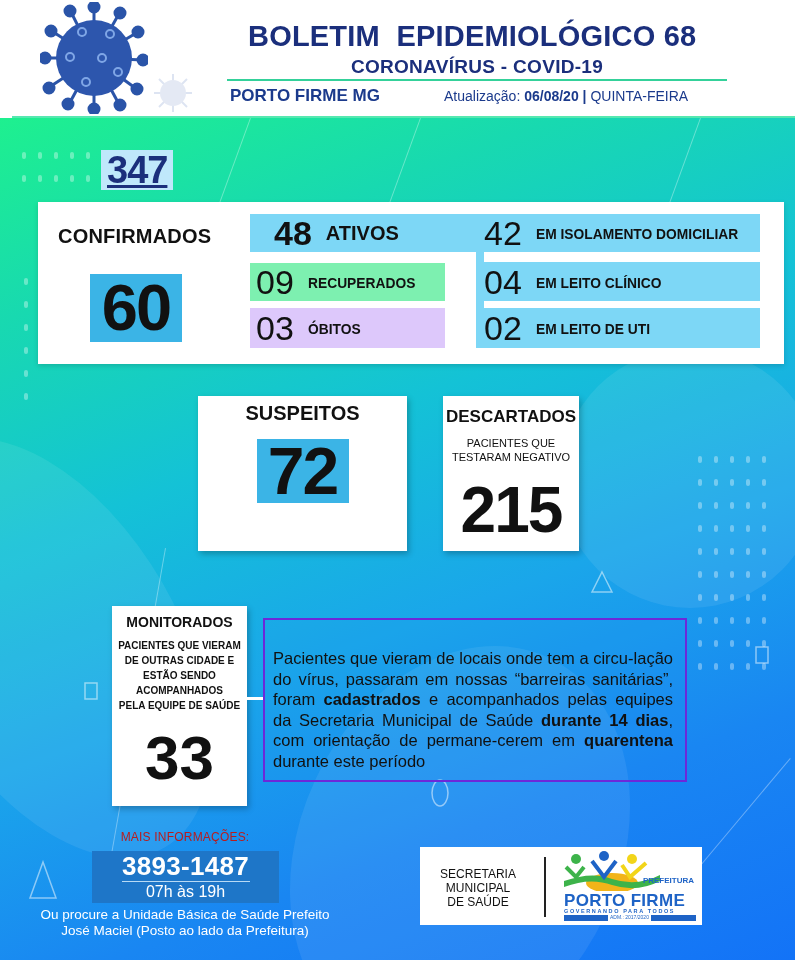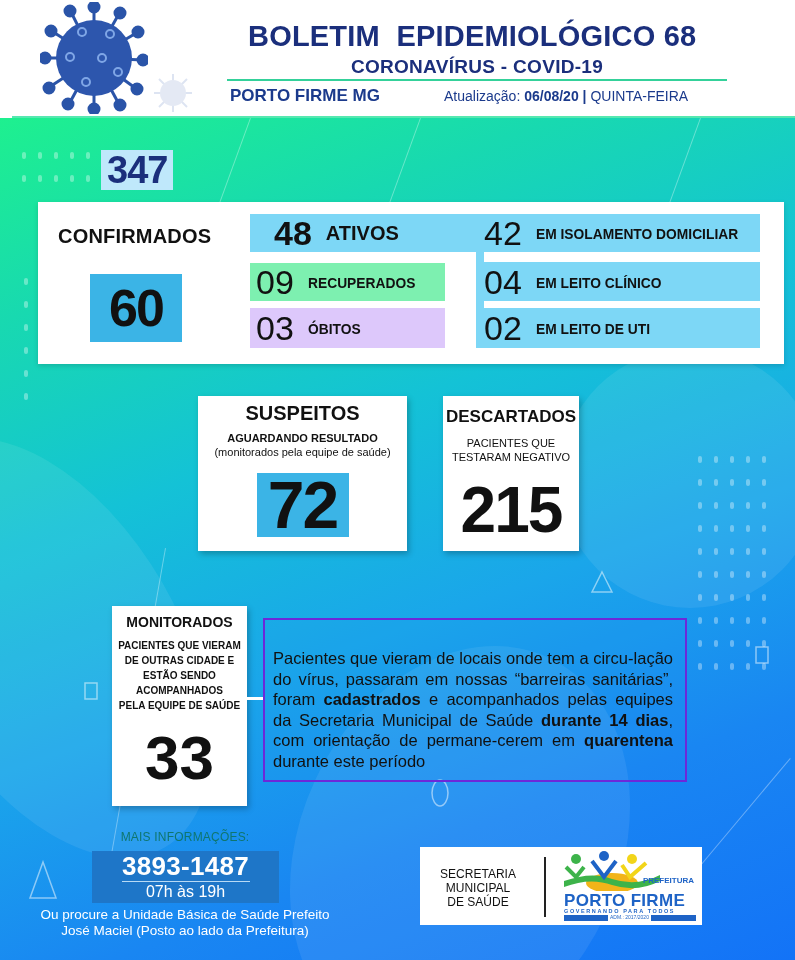--- a/index.html
+++ b/index.html
@@ -22,26 +22,26 @@
   .bg { position: absolute; left: 0; top: 118px; width: 795px; height: 842px;
         background: linear-gradient(160deg, #1ef08f 0%, #18d9b0 18%, #14c2d6 38%, #1aa6ea 58%, #1986f2 78%, #1373f7 100%); overflow: hidden; }
   .deco-shape { position: absolute; border-radius: 50%; background: rgba(255,255,255,0.08); }
   .deco-line { position: absolute; width: 1px; background: rgba(255,255,255,0.35); transform-origin: top left; }
   .dots { position: absolute; display: grid; gap: 16px 12px; }
   .dots span { width: 4px; height: 7px; border-radius: 3px; background: rgba(255,255,255,0.35); display: block; }
 
   
   .total { position: absolute; left: 101px; top: 150px; height: 40px; display: flex; }
   .total-label { background: #3bb4e6; color: #fff; font-weight: bold; font-size: 23px; padding: 0 4px 0 10px; line-height: 40px; letter-spacing: 0.2px; }
-  .total-value { background: #bfe8fb; color: #1b2f7c; font-weight: bold; font-size: 38px; line-height: 40px; padding: 0 6px; letter-spacing: -1px; }
+  .total-value { background: #bfe8fb; color: #1b2f7c; font-weight: bold; font-size: 38px; line-height: 40px; padding: 0 6px; letter-spacing: -1px; text-decoration: underline; }
 
   
   .conf-panel { position: absolute; left: 38px; top: 202px; width: 746px; height: 162px; background: #fff; box-shadow: 0 2px 5px rgba(0,0,0,0.15); }
   .conf-title { position: absolute; left: 20px; top: 23px; font-size: 20px; font-weight: 900; color: #111; letter-spacing: 0.2px; }
-  .conf-num { position: absolute; left: 52px; top: 72px; width: 92px; height: 68px; background: #3bb4e6; color: #111; font-weight: bold; font-size: 52px; line-height: 68px; text-align: center; letter-spacing: -2px; }
+  .conf-num { position: absolute; left: 52px; top: 72px; width: 92px; height: 68px; background: #3bb4e6; color: #111; font-weight: bold; font-size: 65px; line-height: 68px; text-align: center; letter-spacing: -2px; }
   .row { position: absolute; display: flex; align-items: center; }
   .row .num { font-size: 34px; color: #111; line-height: 1; }
   .row .lbl { font-size: 15px; font-weight: bold; color: #111; margin-left: 14px; transform: scaleX(0.92); transform-origin: left center; white-space: nowrap; }
   .r-ativos { left: 212px; top: 12px; width: 510px; height: 38px; background: #7dd7f6; padding-left: 24px; }
   .r-ativos .num { font-weight: bold; font-size: 34px; }
   .r-ativos .lbl { font-size: 20px; font-weight: 900; margin-left: 14px; transform: none; }
   .r-iso { left: 446px; top: 12px; width: 276px; height: 38px; padding-left: 0; }
   .r-right-bg { position: absolute; left: 438px; top: 50px; width: 284px; height: 96px; background: #7dd7f6; }
   .r-gap1 { position: absolute; left: 446px; top: 50px; width: 276px; height: 10px; background: #fff; }
   .r-gap2 { position: absolute; left: 446px; top: 99px; width: 276px; height: 7px; background: #fff; }
@@ -67,21 +67,21 @@
   .mon { left: 112px; top: 606px; width: 135px; height: 200px; }
   .mon .card-title { font-size: 14px; font-weight: bold; margin-top: 8px; }
   .mon .card-sub { margin-top: 8px; font-size: 10px; line-height: 15px; }
   .mon-num { margin-top: 14px; font-size: 62px; font-weight: bold; color: #111; line-height: 62px; }
   .connector { position: absolute; left: 247px; top: 697px; width: 18px; height: 3px; background: #fff; }
   .info-box { position: absolute; left: 263px; top: 618px; width: 424px; height: 164px; border: 2px solid #6d28d9; background: rgba(40,140,240,0.08); padding: 28px 12px 0 8px; }
   .info-text { font-size: 16.5px; line-height: 20.5px; color: #111; text-align: justify; }
   .info-text b { font-weight: 900; }
 
   
-  .more { position: absolute; left: 60px; top: 830px; width: 250px; text-align: center; font-size: 12px; color: #0f766e; letter-spacing: 0.2px; }
+  .more { position: absolute; left: 60px; top: 830px; width: 250px; text-align: center; font-size: 12px; color: #b91c1c; letter-spacing: 0.2px; }
   .phone-box { position: absolute; left: 92px; top: 851px; width: 187px; height: 52px; background: #1e76c8; text-align: center; }
   .phone { font-size: 26px; font-weight: bold; color: #fff; line-height: 30px; letter-spacing: 0.3px; }
   .phone-line { margin: 0 auto; width: 128px; height: 1px; background: #b8daf5; }
   .hours { font-size: 16px; color: #fff; line-height: 20px; }
   .address { position: absolute; left: 10px; top: 907px; width: 350px; text-align: center; font-size: 13.5px; color: #fff; line-height: 16px; }
 
   
   .logo-box { position: absolute; left: 420px; top: 847px; width: 282px; height: 78px; background: #fff; padding-left: 21px; }
   .logo-left { position: absolute; left: 8px; top: 20px; width: 100px; text-align: center; font-size: 12px; color: #111; line-height: 14px; }
   .logo-sep { position: absolute; left: 124px; top: 10px; width: 2px; height: 60px; background: #222; }
@@ -292,24 +292,20 @@
       <span class="lbl">EM LEITO CLÍNICO</span>
     </div>
     <div class="row r-uti">
       <span class="num">02</span>
       <span class="lbl">EM LEITO DE UTI</span>
     </div>
   </div>
 
   <div class="card susp">
     <div class="card-title">SUSPEITOS</div>
-    <div class="card-sub">
-      <div>AGUARDANDO RESULTADO</div>
-      <div style="font-weight:normal;">(monitorados pela equipe de saúde)</div>
-    </div>
     <div class="susp-num">72</div>
   </div>
 
   <div class="card desc">
     <div class="card-title">DESCARTADOS</div>
     <div class="card-sub">
       <div style="font-weight:normal;">PACIENTES QUE</div>
       <div style="font-weight:normal;">TESTARAM NEGATIVO</div>
     </div>
     <div class="desc-num">215</div>

